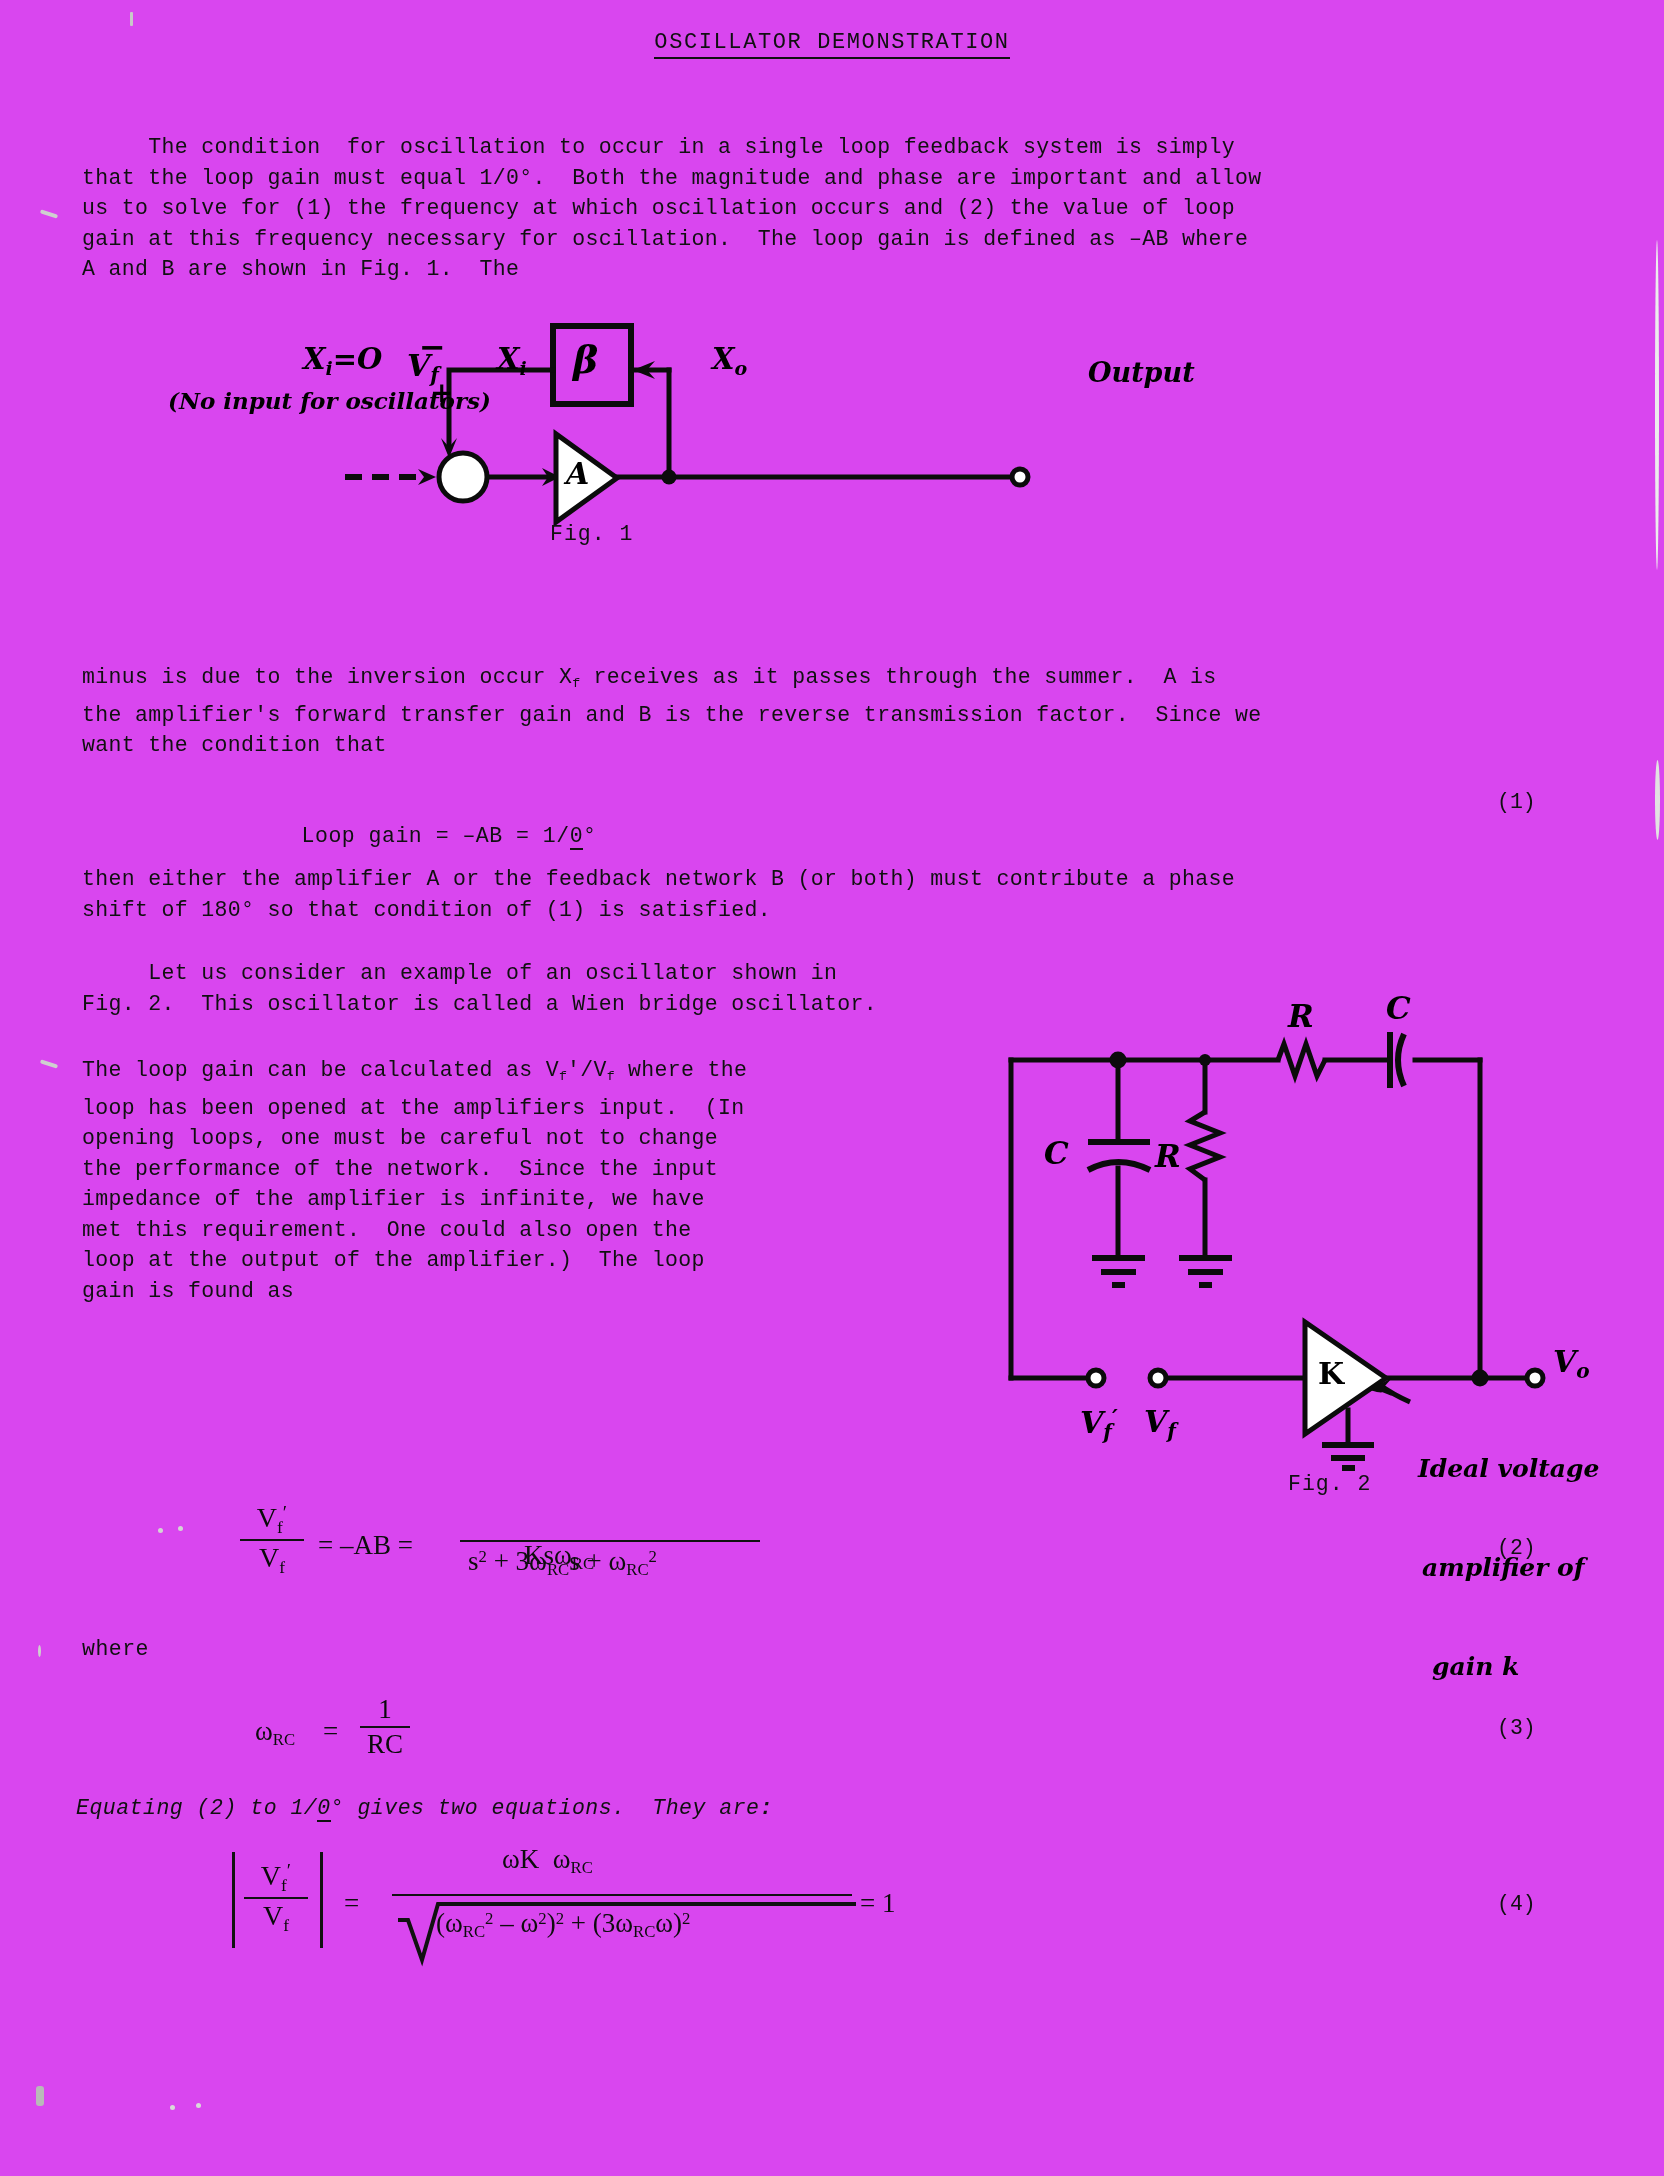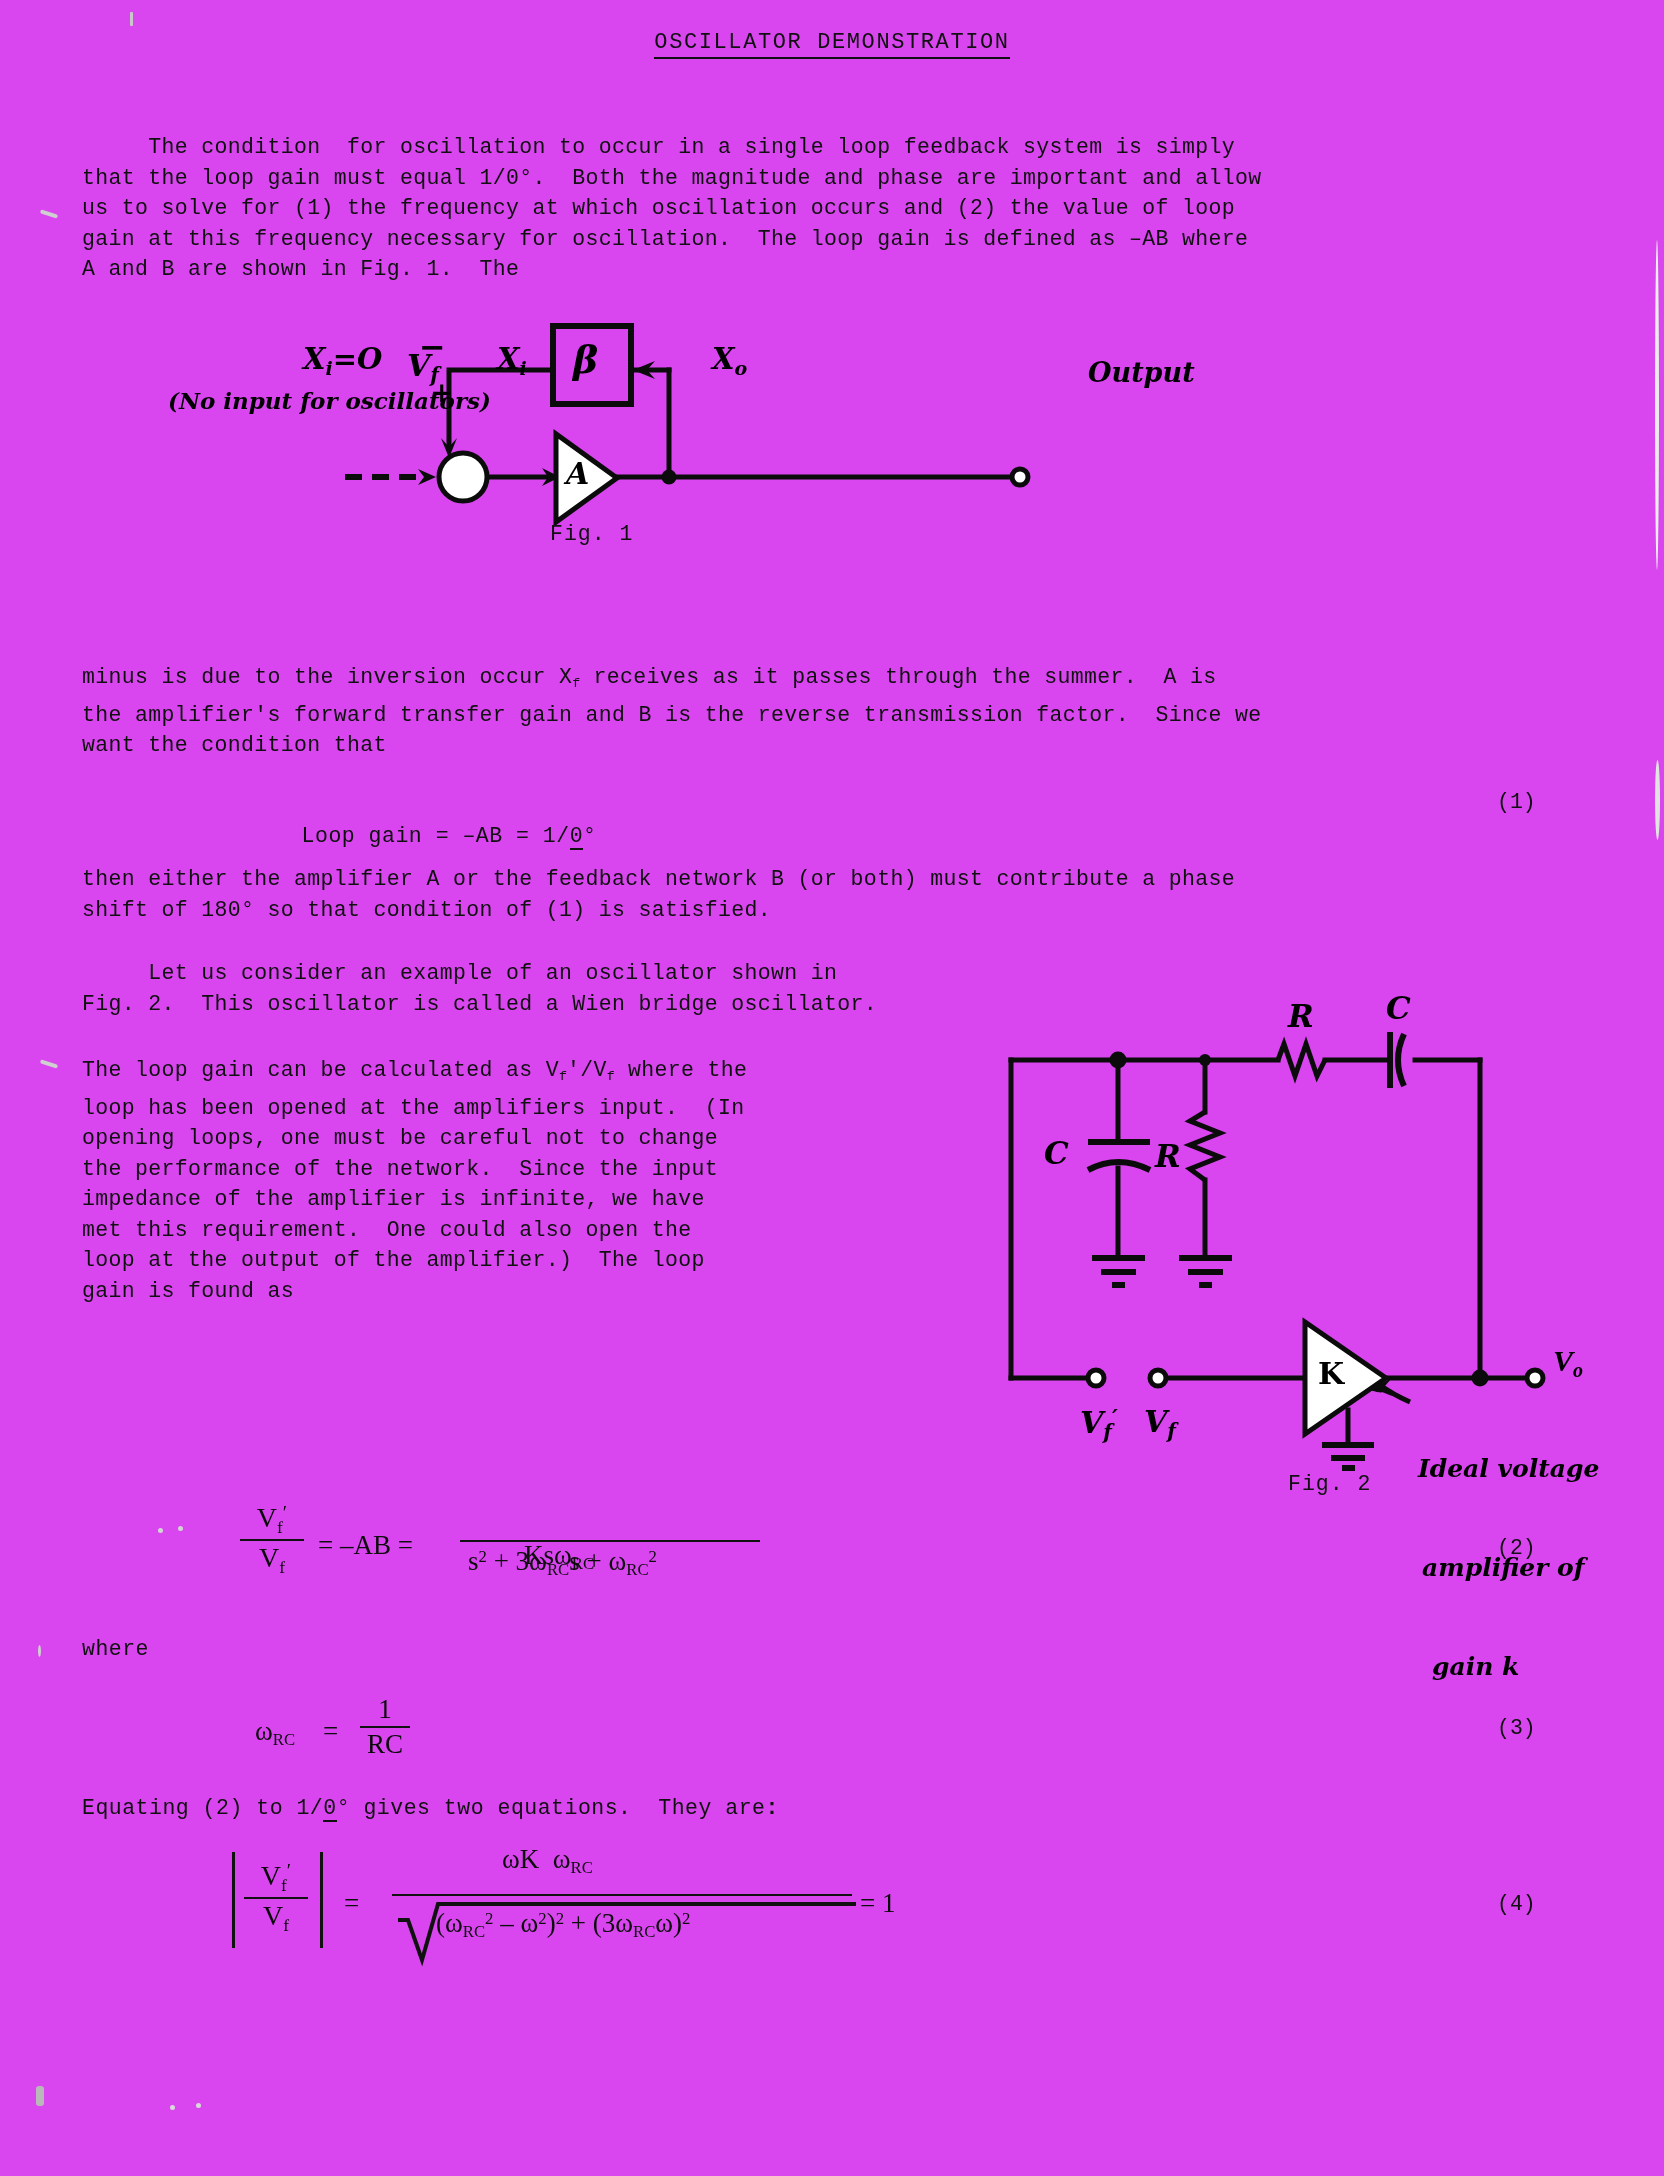--- a/index.html
+++ b/index.html
@@ -262,21 +262,21 @@
       <path d="M410 412 Q392 404 380 395 Q388 403 372 398" stroke="#0b0b0b" stroke-width="5" fill="none"></path>
       <path d="M372 398 L392 388 L384 397 L392 406 Z" fill="#0b0b0b"></path>
     </svg>
 
     <div class="hand" style="left:288px;top:8px;font-size:31px;">R</div>
     <div class="hand" style="left:386px;top:0px;font-size:31px;">C</div>
     <div class="hand" style="left:44px;top:145px;font-size:31px;">C</div>
     <div class="hand" style="left:155px;top:148px;font-size:31px;">R</div>
     <div class="hand" style="left:318px;top:366px;font-size:30px;font-style:normal;">K</div>
 
-    <div class="hand" style="left:553px;top:354px;font-size:30px;font-family:Liberation Serif, serif;">V<span style="font-size:20px;vertical-align:-0.32em;">o</span></div>
+    <div class="hand" style="left:553px;top:354px;font-size:30px;">V<span style="font-size:20px;vertical-align:-0.32em;">o</span></div>
     <div class="hand" style="left:80px;top:414px;font-size:30px;">V<span style="font-size:20px;vertical-align:-0.32em;">f</span><span style="font-size:22px;vertical-align:0.35em;">′</span></div>
     <div class="hand" style="left:144px;top:414px;font-size:30px;">V<span style="font-size:20px;vertical-align:-0.32em;">f</span></div>
 
     <div class="hand" style="left:418px;top:396px;font-size:25px;line-height:33px;">
       <div>Ideal voltage</div>
       <div style="margin-left:4px;">amplifier of</div>
       <div style="margin-left:14px;">gain k</div>
     </div>
 
     <div class="figcap" style="left:288px;top:482px;text-align:center;">Fig. 2</div>
@@ -305,21 +305,21 @@
     <div class="math" style="left:255px;top:26px;font-size:27px;">ω<span class="sub">RC</span></div>
     <div class="math" style="left:323px;top:26px;font-size:27px;">=</div>
     <div class="frac" style="left:360px;top:4px;font-size:27px;width:50px;">
       <span class="num">1</span>
       <span class="bar"></span>
       <span class="den">RC</span>
     </div>
   </div>
   <div class="eqnum" style="left:1497px;top:1716px;">(3)</div>
 
-  <div class="tw" style="left:82px;top:1793px;">Equating (2) to 1/<span class="underl">0</span>° gives two equations.  They are<span style="font-weight:bold;">:</span></div>
+  <div class="tw" style="left:76px;top:1793px;font-style:italic;">Equating (2) to 1/<span class="underl">0</span>° gives two equations.  They are<span style="font-weight:bold;">:</span></div>
 
   <div class="ov" style="left:0;top:1840px;width:1664px;height:190px;">
 
     <div style="position:absolute;left:232px;top:12px;width:3px;height:96px;background:#111;"></div>
     <div class="frac" style="left:244px;top:20px;font-size:28px;width:64px;">
       <span class="num">V<span class="sub">f</span><span style="font-size:0.7em;vertical-align:0.42em;">′</span></span>
       <span class="bar"></span>
       <span class="den">V<span class="sub">f</span></span>
     </div>
     <div style="position:absolute;left:320px;top:12px;width:3px;height:96px;background:#111;"></div>

